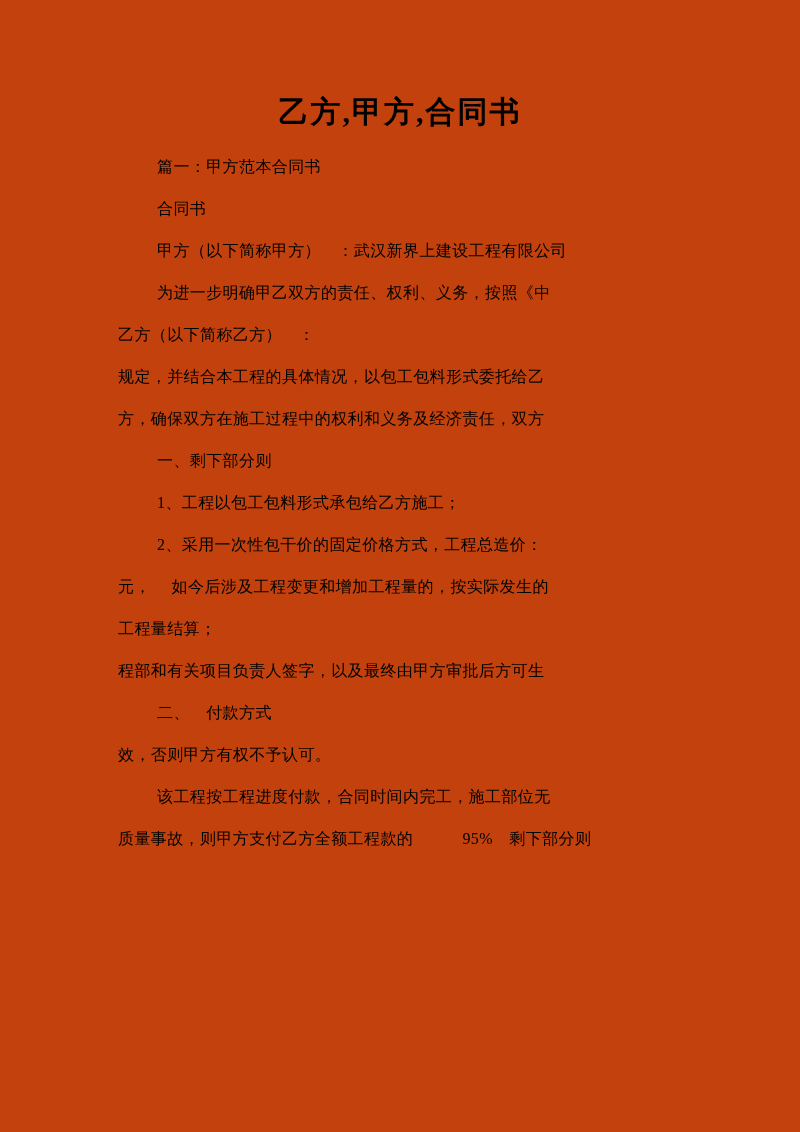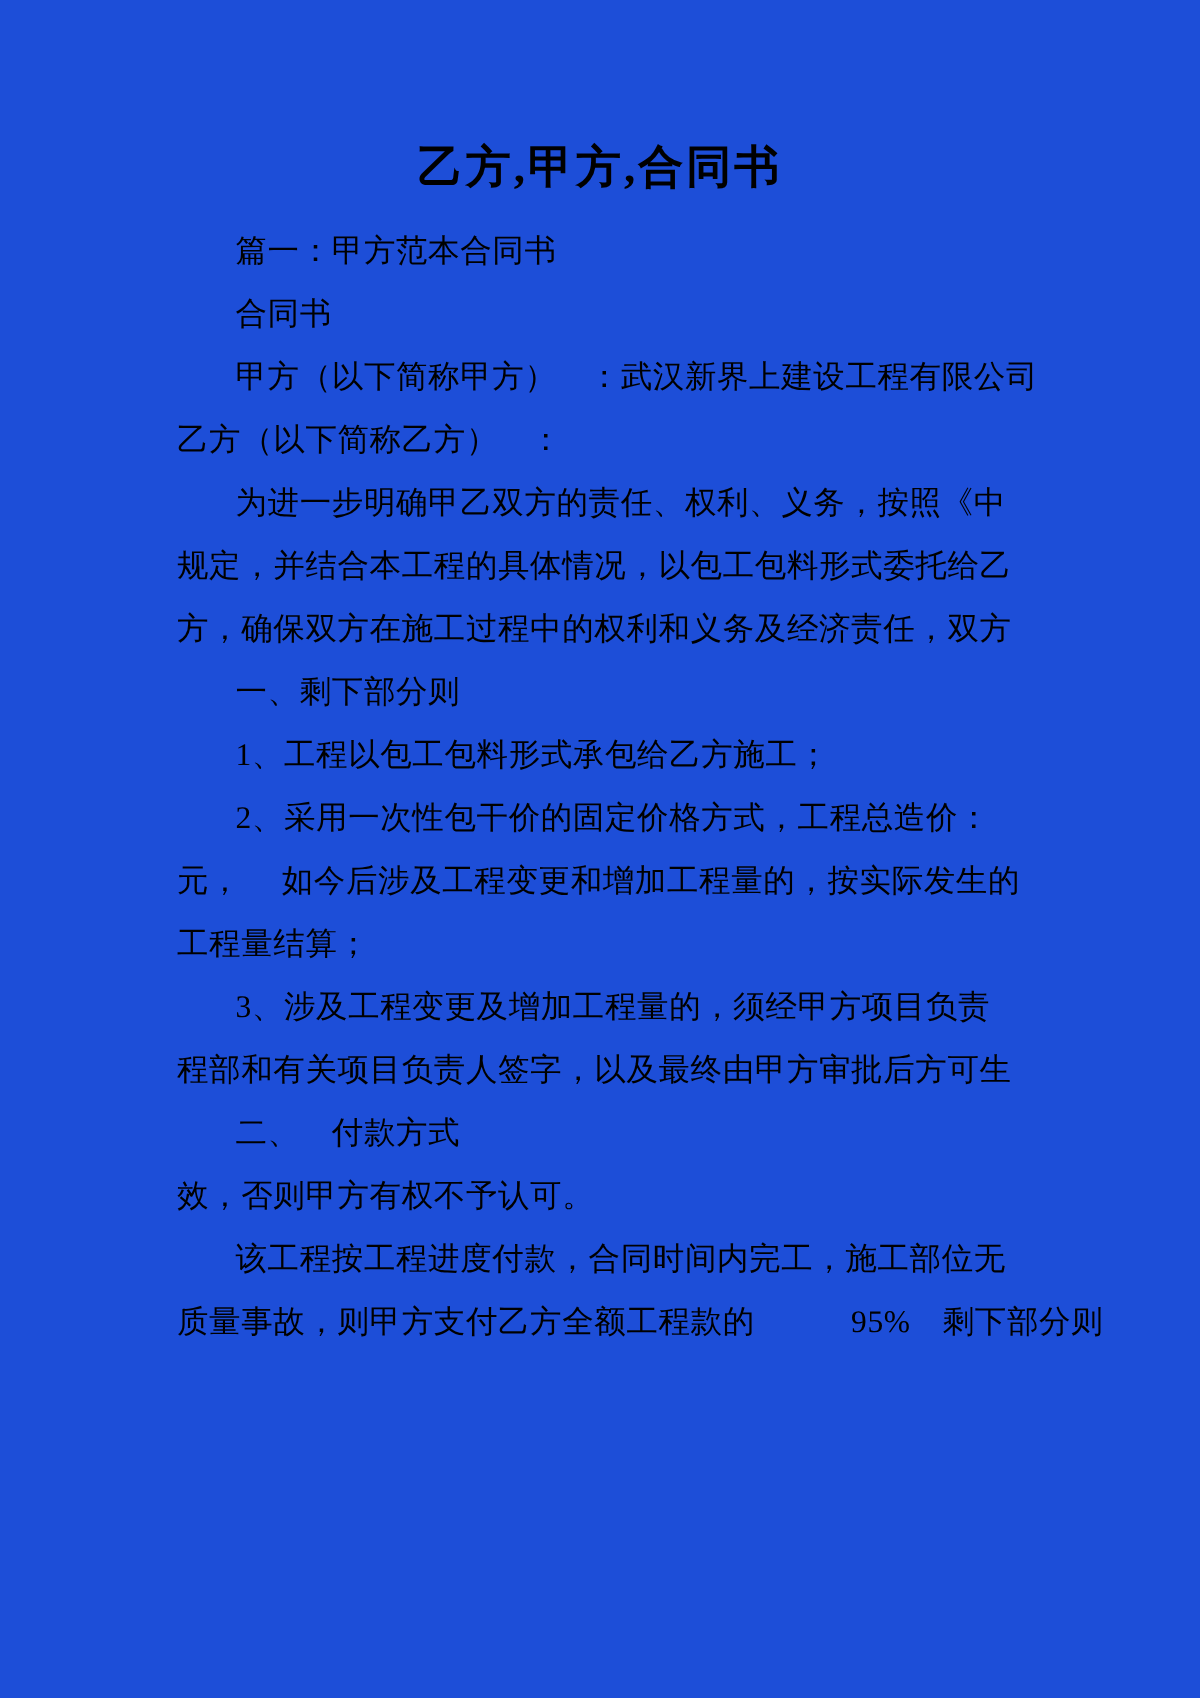--- a/index.html
+++ b/index.html
@@ -11,42 +11,42 @@
 
   body {
     font-family: "Liberation Serif", "DejaVu Serif", serif;
     color: #000000;
   }
 
   .page {
     position: relative;
     width: 800px;
     height: 1132px;
-    background: #1d4ed8;
+    background: #c2410c;
     overflow: hidden;
   }
 
   .doc-title {
     margin-top: 92px;
     text-align: center;
     font-size: 30px;
     font-weight: bold;
     line-height: 40px;
     letter-spacing: 2px;
     color: #000000;
   }
 
   .doc-body {
     margin-top: 14px;
     margin-left: 118px;
     width: 560px;
   }
 
   .doc-line {
-    font-size: 21px;
+    font-size: 16px;
     line-height: 42px;
     height: 42px;
     letter-spacing: 0.4px;
     white-space: pre;
     color: #000000;
   }
 
   .doc-line.indent {
     padding-left: 39px; 
   }
@@ -55,30 +55,29 @@
 <body>
 
 <div class="page">
 
   <div class="doc-title">乙方,甲方,合同书</div>
 
   <div class="doc-body">
       <div class="doc-line indent">篇一：甲方范本合同书</div>
       <div class="doc-line indent">合同书</div>
       <div class="doc-line indent">甲方（以下简称甲方）　：武汉新界上建设工程有限公司</div>
+      <div class="doc-line indent">为进一步明确甲乙双方的责任、权利、义务，按照《中</div>
       <div class="doc-line">乙方（以下简称乙方）　：</div>
-      <div class="doc-line indent">为进一步明确甲乙双方的责任、权利、义务，按照《中</div>
       <div class="doc-line">规定，并结合本工程的具体情况，以包工包料形式委托给乙</div>
       <div class="doc-line">方，确保双方在施工过程中的权利和义务及经济责任，双方</div>
       <div class="doc-line indent">一、剩下部分则</div>
       <div class="doc-line indent">1、工程以包工包料形式承包给乙方施工；</div>
       <div class="doc-line indent">2、采用一次性包干价的固定价格方式，工程总造价：</div>
       <div class="doc-line">元，　 如今后涉及工程变更和增加工程量的，按实际发生的</div>
       <div class="doc-line">工程量结算；</div>
-      <div class="doc-line indent">3、涉及工程变更及增加工程量的，须经甲方项目负责</div>
       <div class="doc-line">程部和有关项目负责人签字，以及最终由甲方审批后方可生</div>
       <div class="doc-line indent">二、　付款方式</div>
       <div class="doc-line">效，否则甲方有权不予认可。</div>
       <div class="doc-line indent">该工程按工程进度付款，合同时间内完工，施工部位无</div>
       <div class="doc-line">质量事故，则甲方支付乙方全额工程款的　　　95%　剩下部分则</div>
     </div>
 
 </div>
 
 </body></html>

